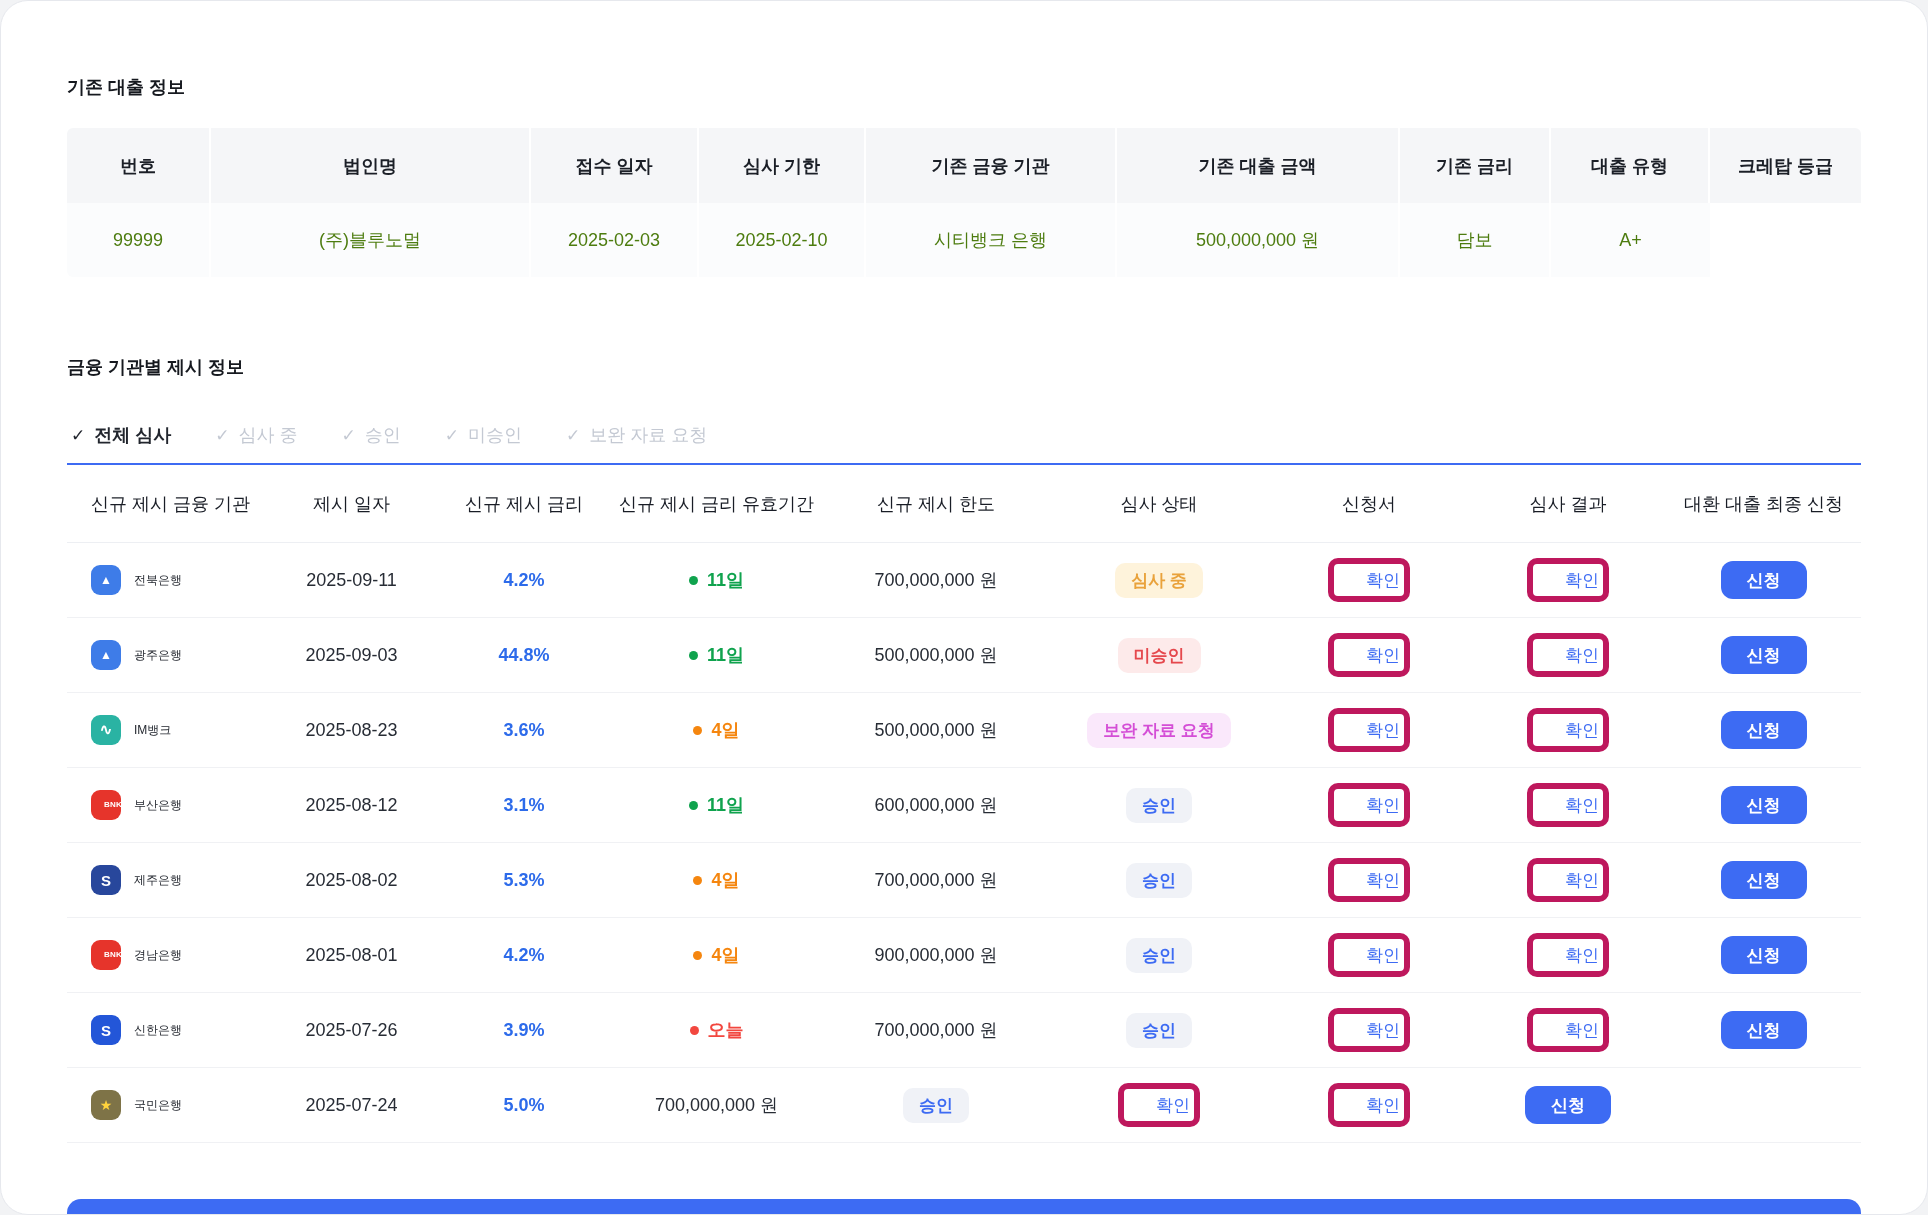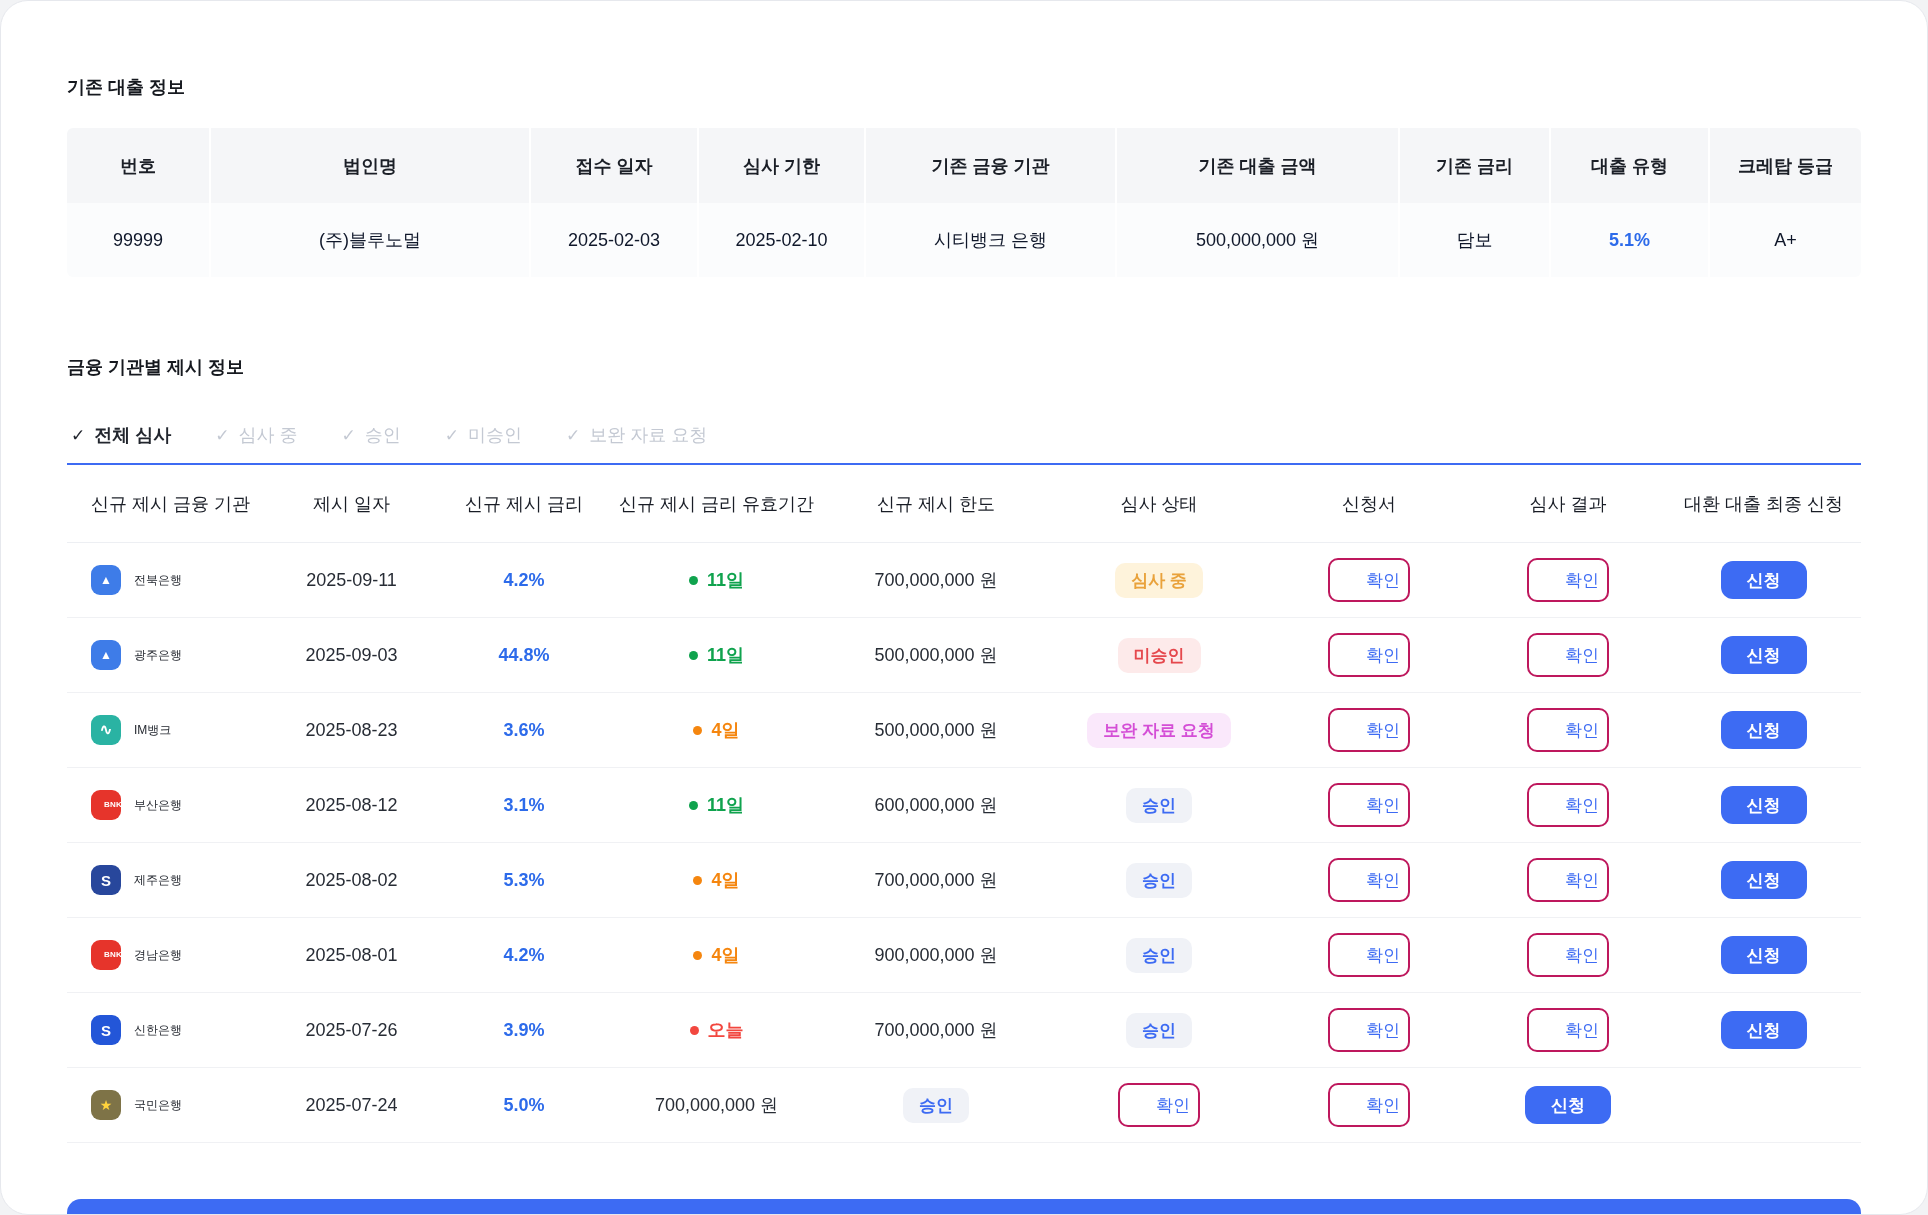--- a/index.html
+++ b/index.html
@@ -36,21 +36,21 @@
   .hcell {
     height: 75px; background: #F5F6F8;
     display: flex; align-items: center; justify-content: center;
     font-size: 18px; font-weight: 700; color: #1B1F27;
     border-right: 2px solid #FFFFFF;
   }
   .hcell:last-child { border-right: none; }
   .bcell {
     height: 74px; background: #FBFCFD;
     display: flex; align-items: center; justify-content: center;
-    font-size: 18px; color: #0f172a;
+    font-size: 18px; color: #4d7c0f;
     border-right: 2px solid #FFFFFF;
   }
   .bcell:last-child { border-right: none; }
   .blue { color: #2D6BEA; font-weight: 600; }
 
   
   .tabs {
     display: flex; align-items: center; gap: 44px;
     margin-top: 40px; padding-bottom: 16px; padding-left: 4px;
     border-bottom: 2px solid #3D6BF3;
@@ -101,21 +101,21 @@
   .badge {
     padding: 9px 16px; border-radius: 10px;
     font-size: 17px; font-weight: 600; line-height: 1; white-space: nowrap;
   }
   .badge[data-variant="pending"]  { background: #FEF3DB; color: #E9A23B; }
   .badge[data-variant="rejected"] { background: #FDEAEA; color: #E5484D; }
   .badge[data-variant="docs"]     { background: #FAE8FB; color: #D44ED6; }
   .badge[data-variant="approved"] { background: #F0F2F7; color: #3D6BF3; }
   .ghost-btn {
     min-width: 82px; height: 44px; border-radius: 10px;
-    border: 2px solid #be185d; background: #FFFFFF; color: #3D6BF3;
+    border: 6px solid #be185d; background: #FFFFFF; color: #3D6BF3;
     font-size: 17px; font-family: inherit; cursor: pointer; padding-left: 28px;
   }
   .solid-btn {
     min-width: 86px; height: 38px; border-radius: 12px;
     border: none; background: #3D6BF3; color: #FFFFFF;
     font-size: 17px; font-weight: 600; font-family: inherit; cursor: pointer;
   }
   .bottom-bar {
     position: absolute; left: 66px; right: 66px; bottom: 0;
     height: 15px; border-radius: 14px 14px 0 0; background: #3D6BF3;
@@ -142,21 +142,20 @@
       <div class="hcell">크레탑 등급</div>
     </div>
     <div class="loan-row">
       <div class="bcell">99999</div>
       <div class="bcell">(주)블루노멀</div>
       <div class="bcell">2025-02-03</div>
       <div class="bcell">2025-02-10</div>
       <div class="bcell">시티뱅크 은행</div>
       <div class="bcell">500,000,000 원</div>
       <div class="bcell">담보</div>
-      <div class="bcell blue">5.1%</div>
       <div class="bcell">A+</div>
     </div>
   </div>
 
   <h2 class="section-title t2">금융 기관별 제시 정보</h2>
 
   <div class="tabs">
     <div class="tab" data-active="true">
       <span class="check">✓</span>
       <span>전체 심사</span>

